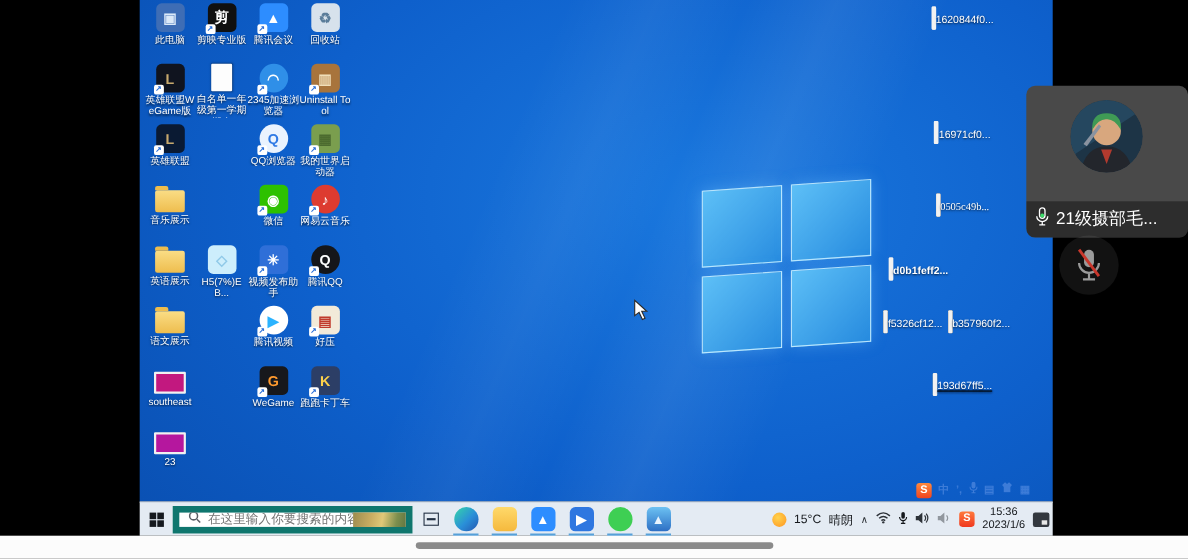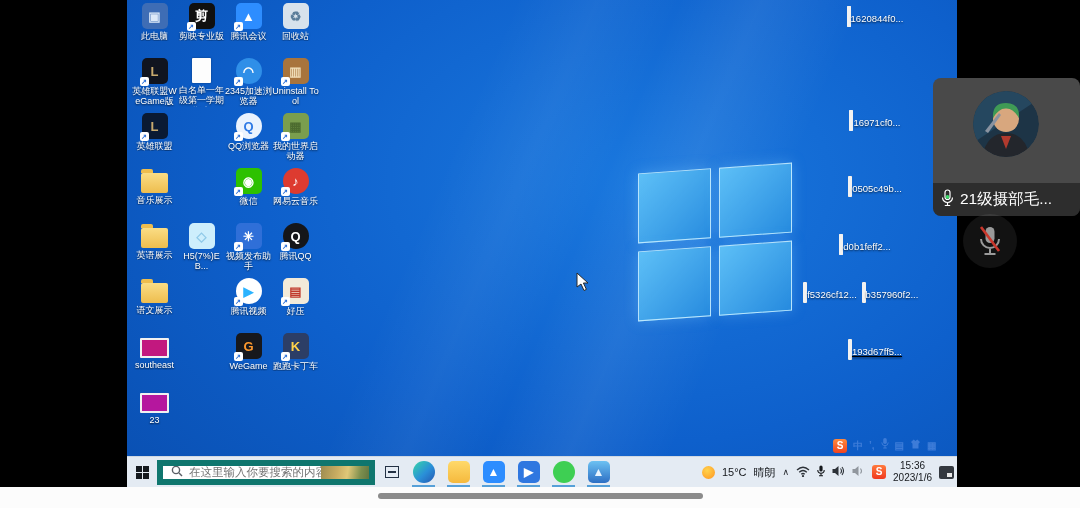--- a/index.html
+++ b/index.html
@@ -37,22 +37,22 @@
     background:#fff;border-radius:2px;color:#2a6fd8;font-size:7px;line-height:9px;text-align:center;font-weight:bold;}
   .dicon .label{margin-top:2px;width:48px;font-size:9px;line-height:1.15;color:#fff;text-align:center;
     text-shadow:0 1px 2px rgba(0,0,0,.75);max-height:22px;overflow:hidden;word-break:break-all;}
 
   
   .rfiles .rfile{position:absolute;width:64px;text-align:center;}
   .rfiles .rfile .thumb{width:24px;height:15px;border:2px solid #f2f2f2;border-radius:1px;margin:0 auto 2px;}
   .rfiles .rfile .label{font-size:9.5px;color:#fff;text-shadow:0 1px 2px rgba(0,0,0,.75);}
   .rfile:nth-of-type(1){left:716px;top:8px;}
   .rfile:nth-of-type(2){left:716px;top:112px;}
-  .rfile:nth-of-type(3){left:716px;top:178px;}
-  .rfile:nth-of-type(4){left:706px;top:236px;}
+  .rfile:nth-of-type(3){left:716px;top:178px;font-family:Liberation Serif, serif;}
+  .rfile:nth-of-type(4){left:676px;top:236px;font-weight:bold;}
   .rfile:nth-of-type(5){left:671px;top:284px;}
   .rfile:nth-of-type(6){left:731px;top:284px;}
   .rfile:nth-of-type(7){left:716px;top:341px;text-decoration:underline;}
 
   
   .sogou-bar{position:absolute;left:706px;top:438px;height:15px;display:flex;align-items:center;gap:6px;}
   .sogou-logo{width:14px;height:14px;border-radius:3px;background:linear-gradient(#ff8a3d,#f0431f);
     color:#fff;font-size:10px;font-weight:bold;text-align:center;line-height:14px;}
   .sg-item{color:#3d7cd8;font-size:10px;font-weight:bold;line-height:14px;}
 

